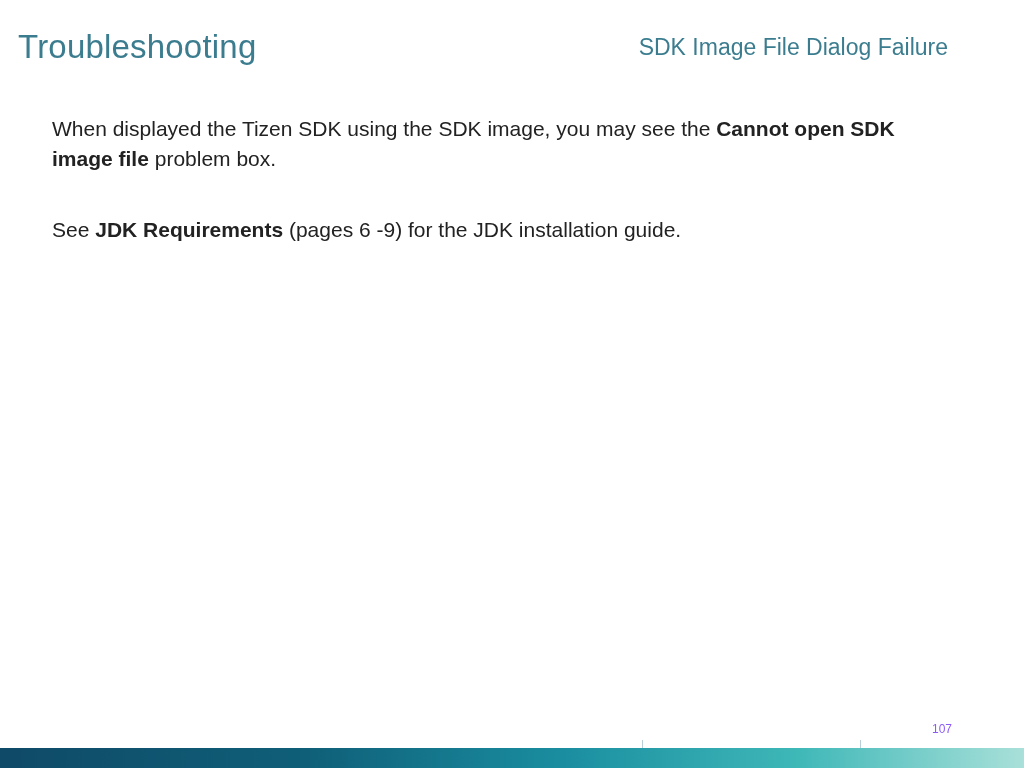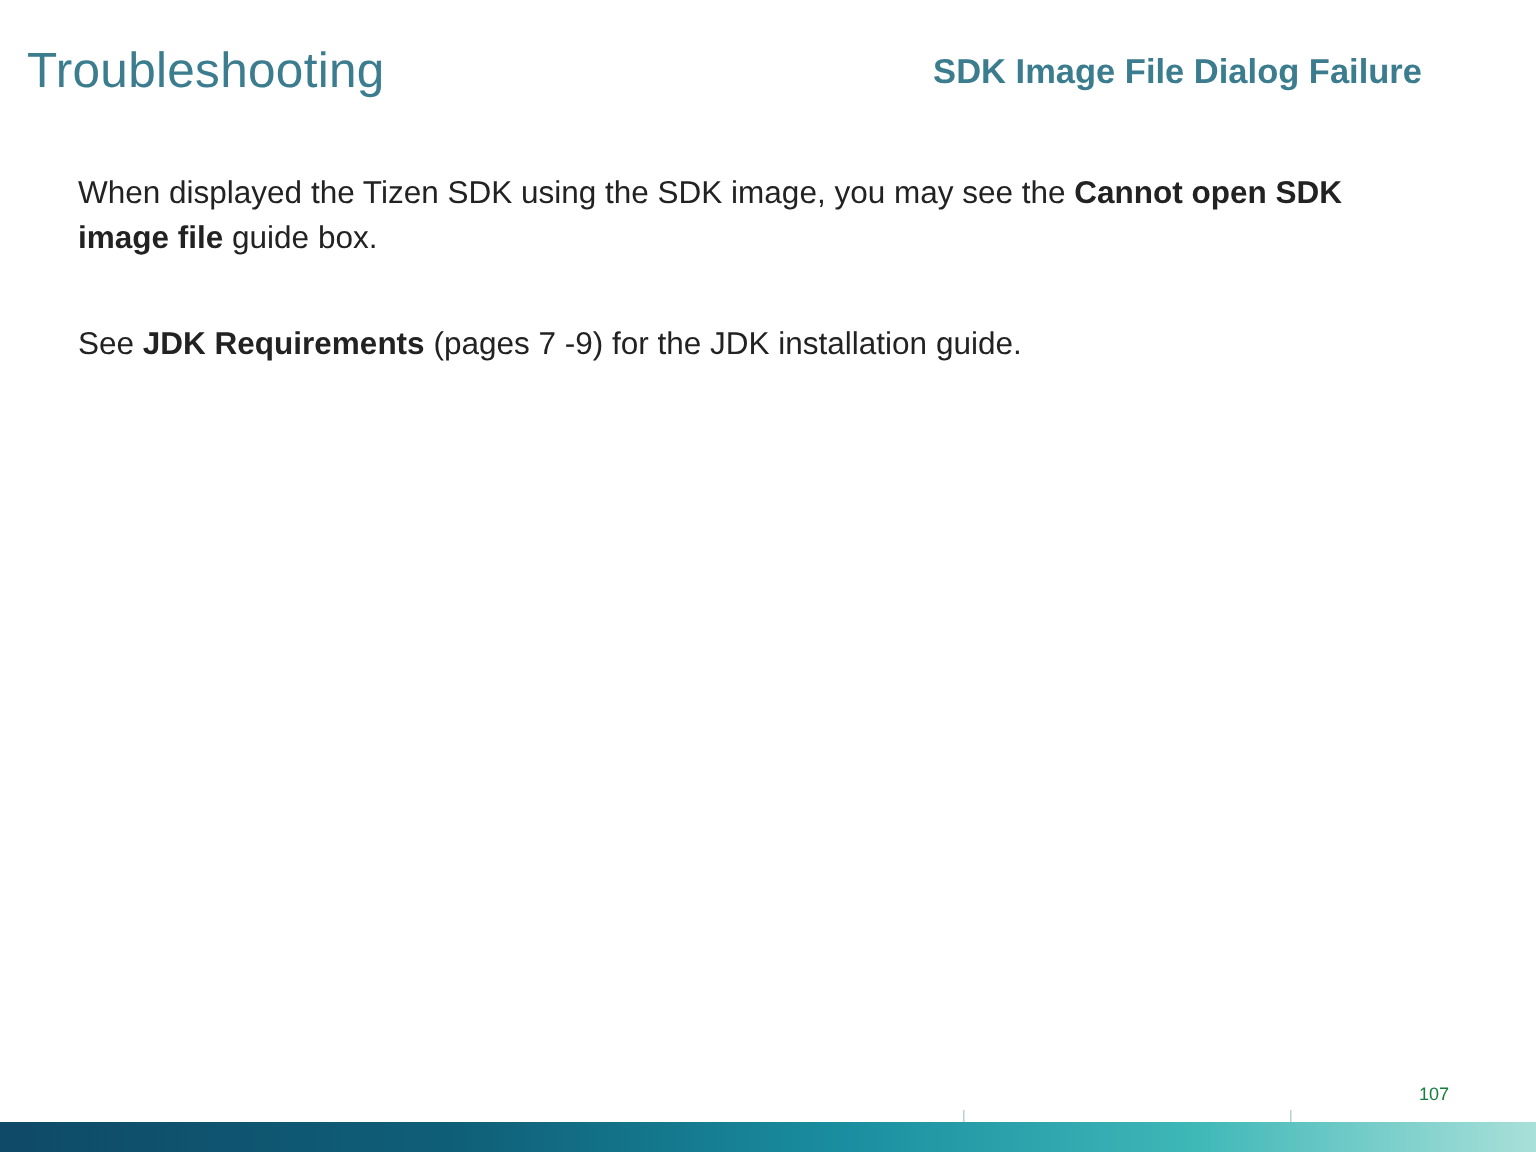--- a/index.html
+++ b/index.html
@@ -1,44 +1,44 @@
 <!DOCTYPE html>
 <html><head>
 <meta charset="utf-8">
 <style>
   * { margin: 0; padding: 0; box-sizing: border-box; }
   html, body { width: 1024px; height: 768px; font-family: Arial, Helvetica, sans-serif; background: #fff; overflow: hidden; }
   .page { position: relative; width: 972px; height: 768px; }
   .header { display: flex; justify-content: space-between; align-items: flex-start; padding: 28px 24px 0 18px; }
   .title { color: #3b7d8f; font-size: 33px; font-weight: 400; letter-spacing: 0.2px; }
-  .subtitle { color: #3b7d8f; font-size: 23px; font-weight: 700; margin-top: 6px; white-space: nowrap; }
+  .subtitle { color: #3b7d8f; font-size: 23px; font-weight: 400; margin-top: 6px; white-space: nowrap; }
   .content { padding: 48px 52px 0 52px; color: #222; font-size: 21px; line-height: 1.45; }
   .para { margin-bottom: 40px; }
   .bold { font-weight: 700; }
-  .page-number { position: absolute; right: 6px; bottom: 32px; font-size: 12px; color: #15803d; }
+  .page-number { position: absolute; right: 20px; bottom: 32px; font-size: 12px; color: #8b5cf6; }
   .footer-bar { position: absolute; left: 0; bottom: 0; width: 1024px; height: 20px; background: linear-gradient(90deg, #0f4a68 0%, #0f5f78 30%, #1a8ea0 55%, #3fb8b8 78%, #a9e0d9 100%); }
   .footer-tick { position: absolute; bottom: 20px; width: 1px; height: 8px; background: #b9cfd6; }
   .tick-a { left: 642px; }
   .tick-b { left: 860px; }
 </style>
 </head>
 <body>
 
 <div class="page">
   <div class="header">
     <div class="title">Troubleshooting</div>
     <div class="subtitle">SDK Image File Dialog Failure</div>
   </div>
 
   <div class="content">
     <p class="para">
-      <span>When displayed the Tizen SDK using the SDK image, you may see the </span><span class="bold">Cannot open SDK image file</span><span> guide box.</span>
+      <span>When displayed the Tizen SDK using the SDK image, you may see the </span><span class="bold">Cannot open SDK image file</span><span> problem box.</span>
     </p>
     <p class="para">
-      <span>See </span><span class="bold">JDK Requirements</span><span> (pages 7 -9) for the JDK installation guide.</span>
+      <span>See </span><span class="bold">JDK Requirements</span><span> (pages 6 -9) for the JDK installation guide.</span>
     </p>
   </div>
 
   <div class="page-number">107</div>
   <div class="footer-tick tick-a"></div>
   <div class="footer-tick tick-b"></div>
   <div class="footer-bar"></div>
 </div>
 
 </body></html>

